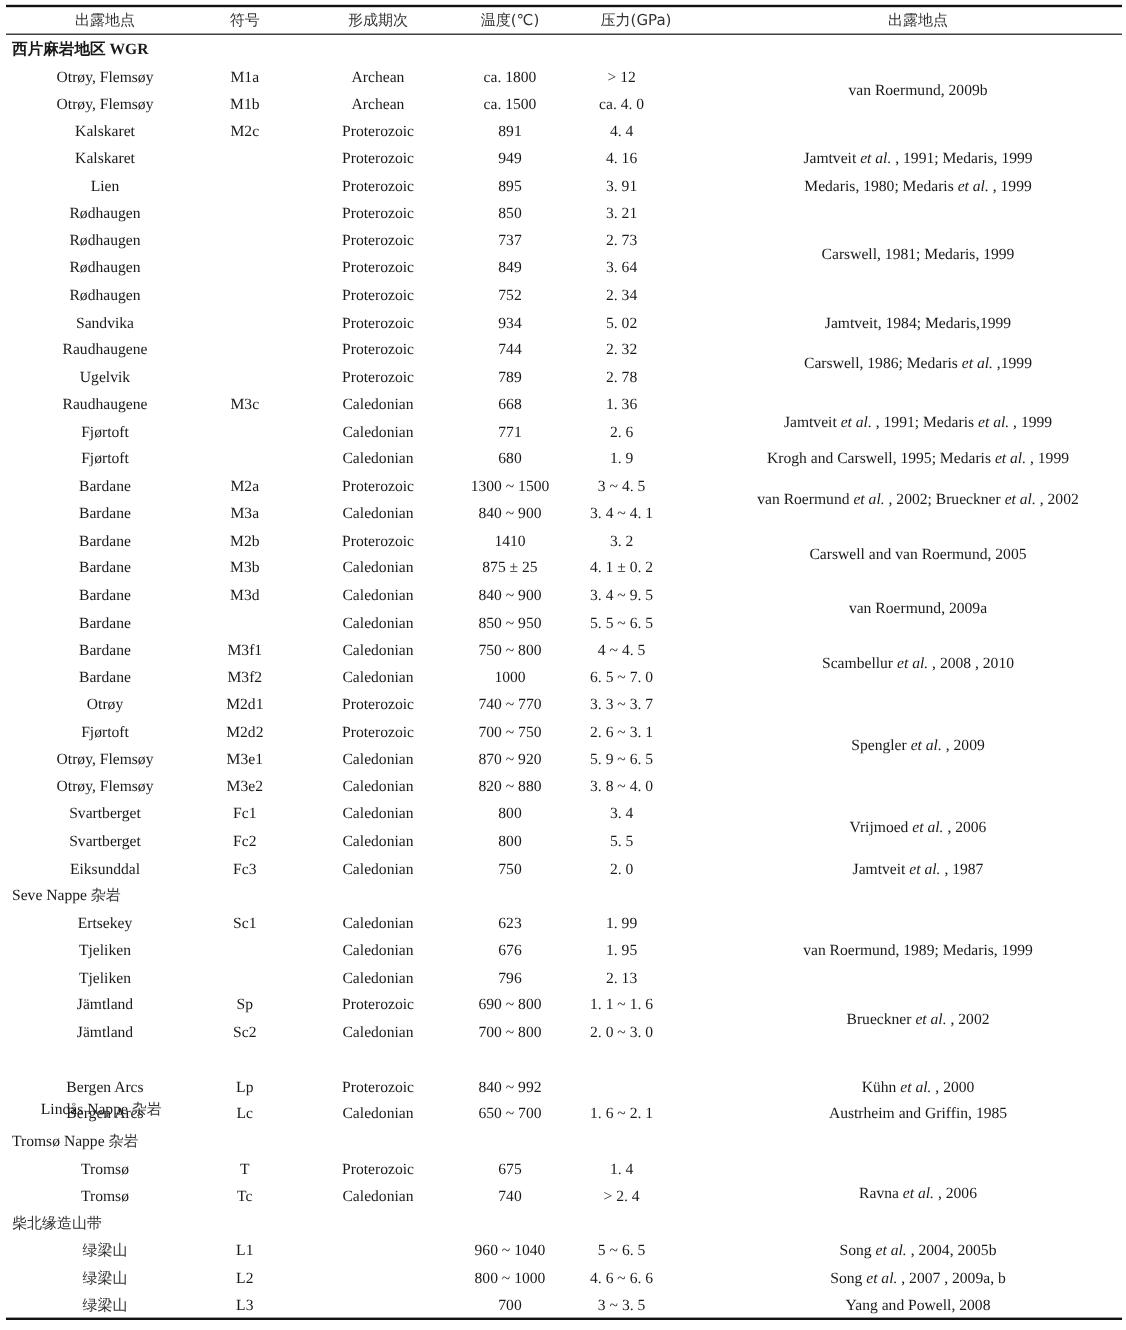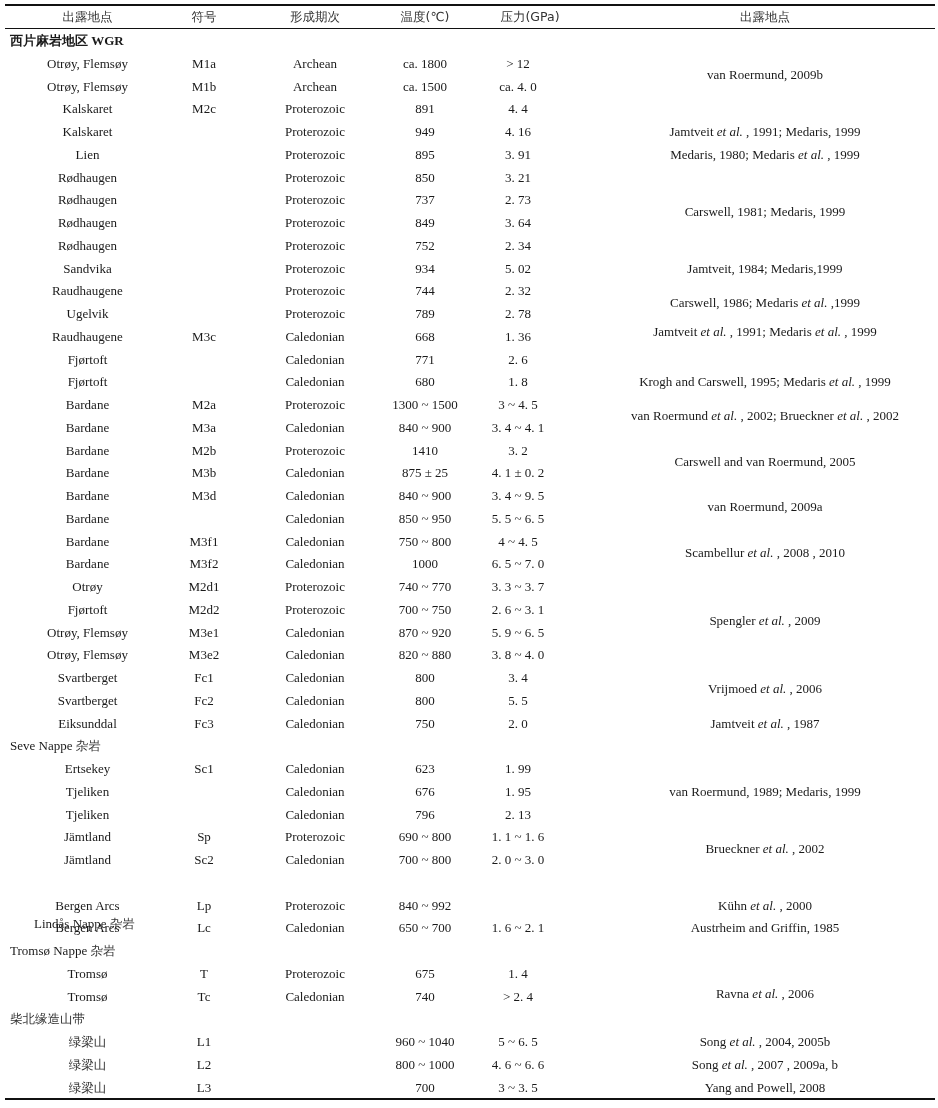--- a/index.html
+++ b/index.html
@@ -137,21 +137,21 @@
         <span class="cell c-sym"></span>
         <span class="cell c-per">Caledonian</span>
         <span class="cell c-tmp">771</span>
         <span class="cell c-prs">2. 6</span>
       </div>
       <div class="row" style="top: 371.25px;">
         <span class="cell c-loc">Fjørtoft</span>
         <span class="cell c-sym"></span>
         <span class="cell c-per">Caledonian</span>
         <span class="cell c-tmp">680</span>
-        <span class="cell c-prs">1. 8</span>
+        <span class="cell c-prs">1. 9</span>
       </div>
       <div class="row" style="top: 394px;">
         <span class="cell c-loc">Bardane</span>
         <span class="cell c-sym">M2a</span>
         <span class="cell c-per">Proterozoic</span>
         <span class="cell c-tmp">1300 ~ 1500</span>
         <span class="cell c-prs">3 ~ 4. 5</span>
       </div>
       <div class="row" style="top: 416.75px;">
         <span class="cell c-loc">Bardane</span>
@@ -340,21 +340,21 @@
         <span class="cell c-prs">3 ~ 3. 5</span>
       </div>
     </div>
   <div id="refs">
       <div class="ref" style="top: 64.125px;"><span>van Roermund, 2009b</span></div>
       <div class="ref" style="top: 121px;"><span>Jamtveit </span><i>et al.</i><span> , 1991; Medaris, 1999</span></div>
       <div class="ref" style="top: 143.75px;"><span>Medaris, 1980; Medaris </span><i>et al.</i><span> , 1999</span></div>
       <div class="ref" style="top: 200.625px;"><span>Carswell, 1981; Medaris, 1999</span></div>
       <div class="ref" style="top: 257.5px;"><span>Jamtveit, 1984; Medaris,1999</span></div>
       <div class="ref" style="top: 291.625px; text-align: center;"><span>Carswell, 1986; Medaris </span><i>et al.</i><span> ,1999</span></div>
-      <div class="ref" style="top: 321px; text-align: center;"><span>Jamtveit </span><i>et al.</i><span> , 1991; Medaris </span><i>et al.</i><span> , 1999</span></div>
+      <div class="ref" style="top: 341px; text-align: center;"><span>Jamtveit </span><i>et al.</i><span> , 1991; Medaris </span><i>et al.</i><span> , 1999</span></div>
       <div class="ref" style="top: 371.25px;"><span>Krogh and Carswell, 1995; Medaris </span><i>et al.</i><span> , 1999</span></div>
       <div class="ref" style="top: 405.375px;"><span>van Roermund </span><i>et al.</i><span> , 2002; Brueckner </span><i>et al.</i><span> , 2002</span></div>
       <div class="ref" style="top: 450.875px;"><span>Carswell and van Roermund, 2005</span></div>
       <div class="ref" style="top: 496.375px;"><span>van Roermund, 2009a</span></div>
       <div class="ref" style="top: 541.875px;"><span>Scambellur </span><i>et al.</i><span> , 2008 , 2010</span></div>
       <div class="ref" style="top: 610.125px;"><span>Spengler </span><i>et al.</i><span> , 2009</span></div>
       <div class="ref" style="top: 678.375px;"><span>Vrijmoed </span><i>et al.</i><span> , 2006</span></div>
       <div class="ref" style="top: 712.5px;"><span>Jamtveit </span><i>et al.</i><span> , 1987</span></div>
       <div class="ref" style="top: 780.75px;"><span>van Roermund, 1989; Medaris, 1999</span></div>
       <div class="ref" style="top: 837.625px;"><span>Brueckner </span><i>et al.</i><span> , 2002</span></div>

